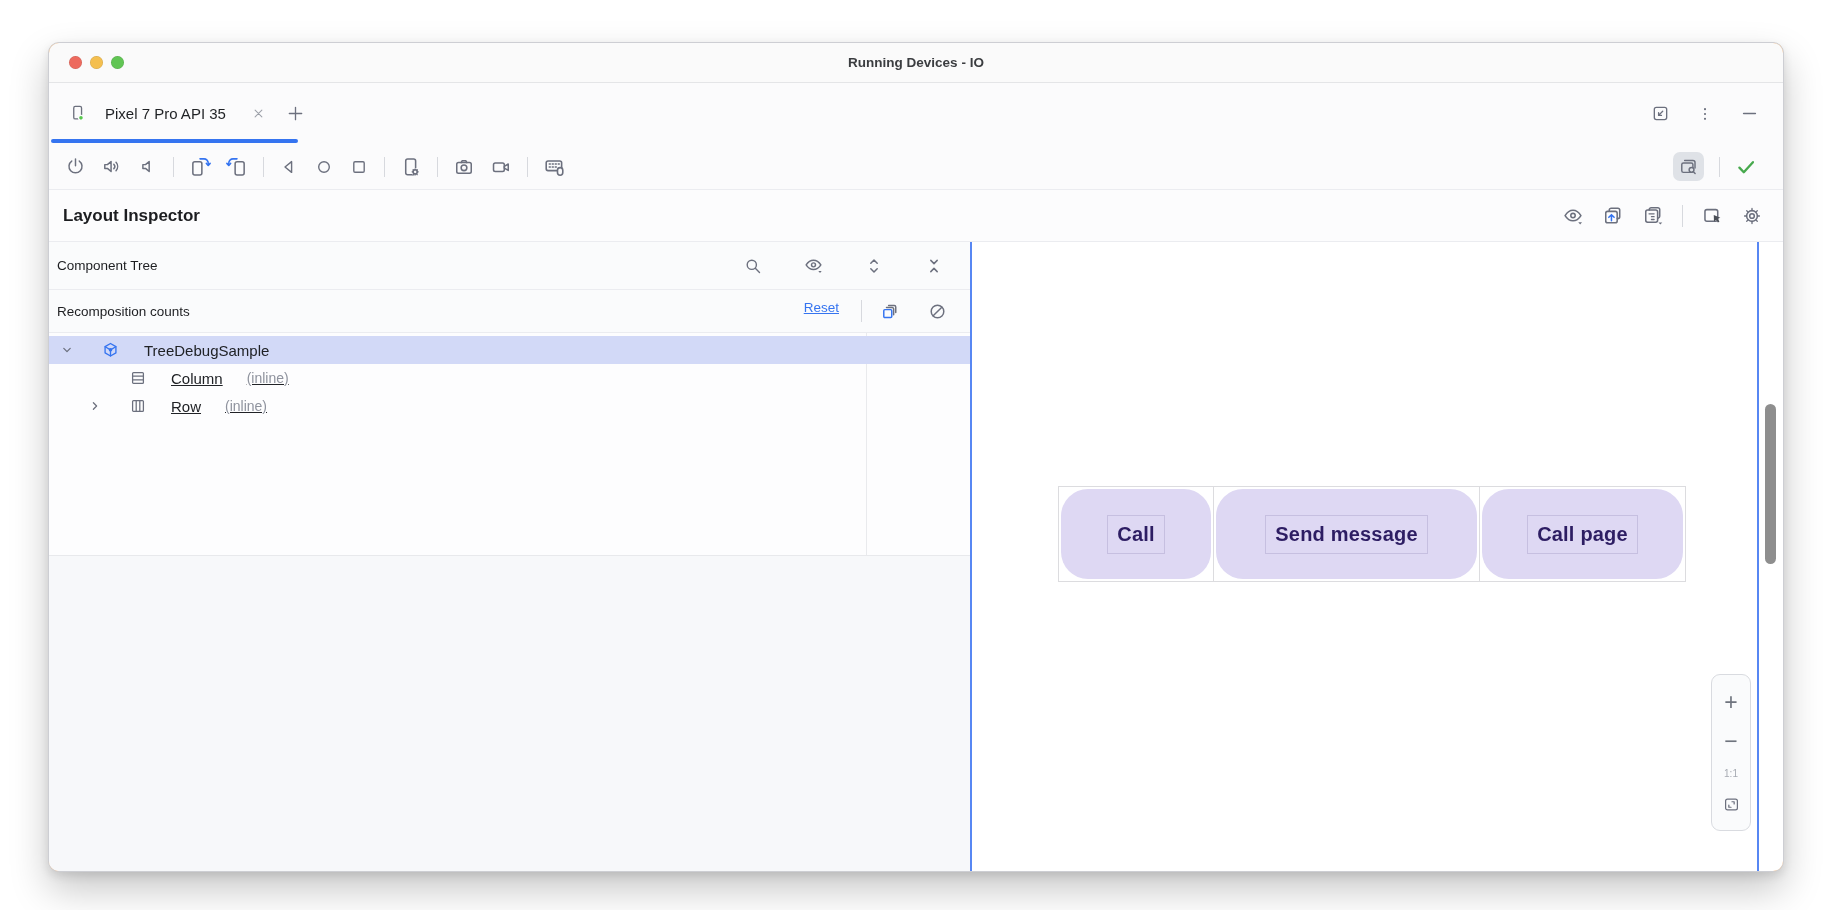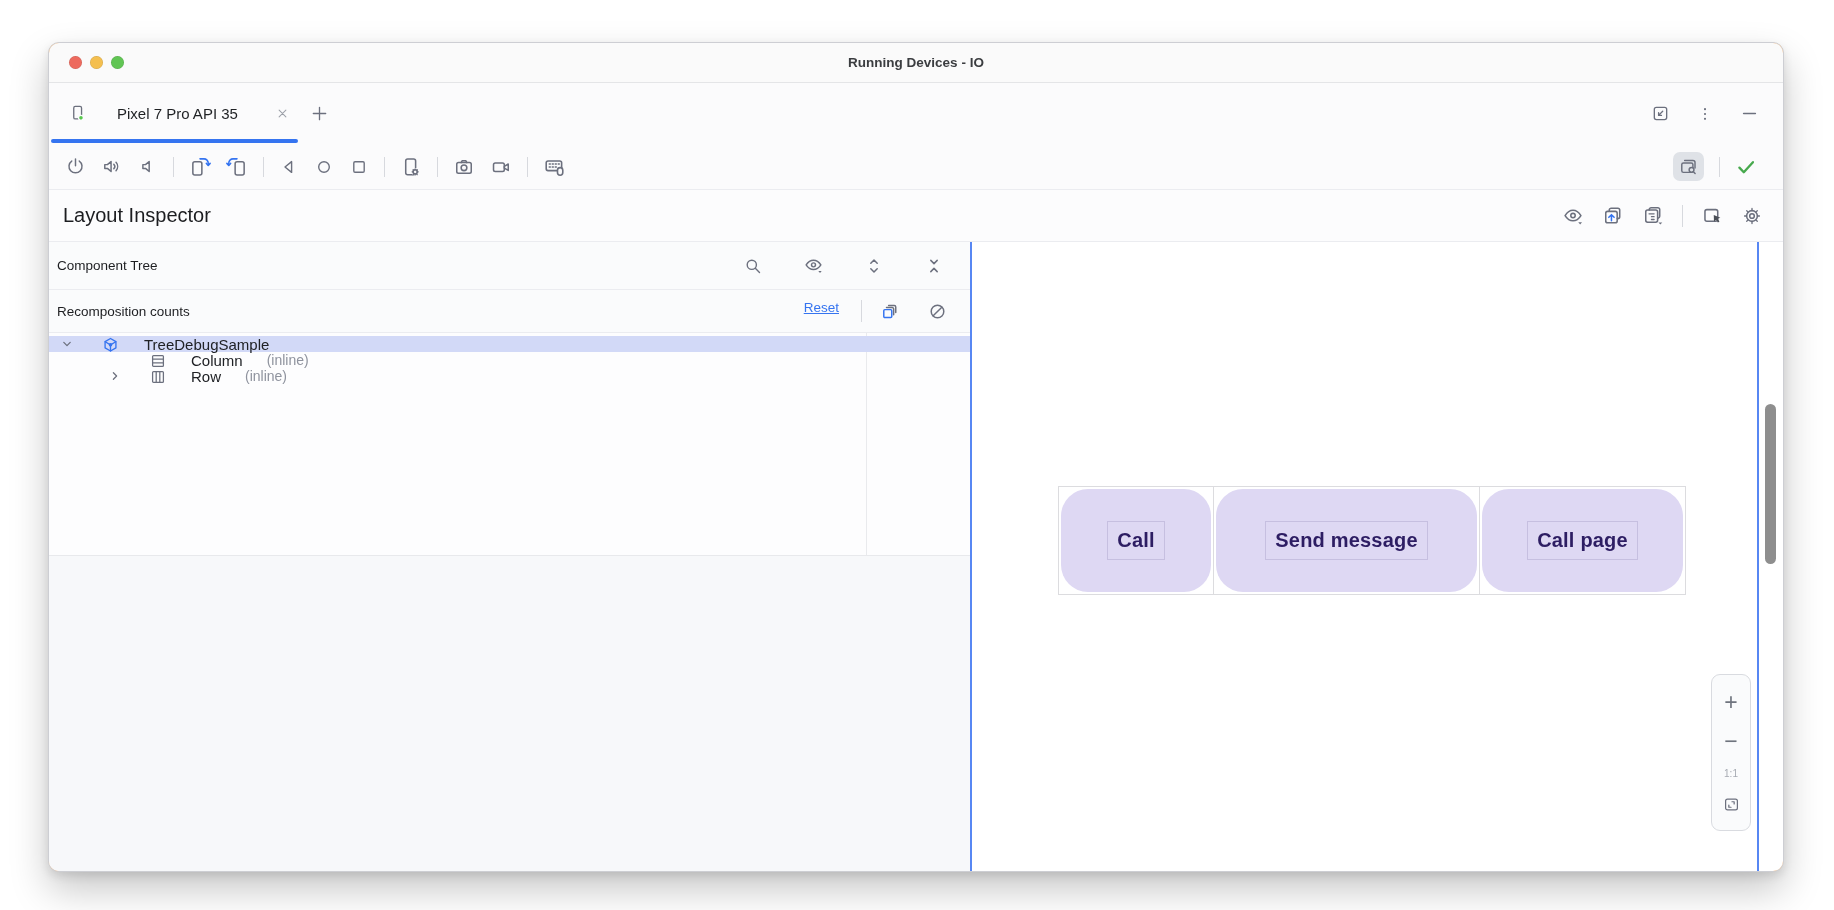--- a/index.html
+++ b/index.html
@@ -16,74 +16,74 @@
     display: flex; align-items: center; position: relative; }
   .traffic { display: flex; gap: 8px; padding-left: 20px; }
   .light { width: 13px; height: 13px; border-radius: 50%; box-shadow: inset 0 0 0 .5px rgba(0,0,0,.14); }
   .light.red { background: #ed6a5e; } .light.yellow { background: #f4bf4f; } .light.green { background: #61c554; }
   .win-title { position: absolute; left: 0; right: 0; text-align: center;
     font-size: 13.5px; font-weight: bold; color: #3b3d40; pointer-events: none; }
 
   
   .tabbar { flex: 0 0 61px; background: #fbfbfc; display: flex; align-items: center;
     padding: 0 24px 0 20px; position: relative; }
-  .tab { display: flex; align-items: center; gap: 27px; height: 100%; }
+  .tab { display: flex; align-items: center; gap: 15px; height: 100%; }
   .tab-label { font-size: 15px; color: #1f2124; margin-left: 2px; }
   .tab-underline { position: absolute; left: 2px; bottom: 1px; width: 247px; height: 4px;
     border-radius: 2px; background: #3574f0; }
   .tab-close { margin-left: 10px; display: flex; }
   .new-tab { margin-left: 20px; display: flex; }
   .tabbar-right { margin-left: auto; display: flex; align-items: center; gap: 26px; }
 
   
   .toolbar { flex: 0 0 46px; background: #fbfbfc; border-bottom: 1px solid #ebecf0;
     display: flex; align-items: center; gap: 15px; padding: 0 26px 0 16px; }
   .tsep { width: 1px; height: 20px; background: #d7d9de; flex: 0 0 auto; }
   .spacer { flex: 1 1 auto; }
   .tool-toggle { background: #dfe2e7; border-radius: 7px; padding: 4px 5px; display: flex; }
 
   
   .li-header { flex: 0 0 52px; background: #fcfcfd; border-bottom: 1px solid #ebecf0;
     display: flex; align-items: center; gap: 18px; padding: 0 20px 0 14px; }
-  .li-title { font-size: 20px; font-weight: normal; color: #1c1d20; margin-right: auto; }
+  .li-title { font-size: 17px; font-weight: bold; color: #1c1d20; margin-right: auto; }
 
   
   .content { flex: 1 1 auto; display: flex; min-height: 0; }
   .left-pane { width: 923px; flex: 0 0 923px; border-right: 2px solid #5787f3;
     display: flex; flex-direction: column; background: #fcfcfd; }
   .ct-header { flex: 0 0 48px; border-bottom: 1px solid #ebecf0; display: flex;
     align-items: center; gap: 40px; padding: 0 26px 0 8px; background: #fafbfc; }
   .ct-title { font-size: 13.5px; color: #1d1e21; margin-right: auto; }
   .recomp-row { flex: 0 0 43px; border-bottom: 1px solid #ebecf0; display: flex;
     align-items: center; padding: 0 22px 0 8px; background: #fafbfc; }
   .recomp-label { font-size: 13.5px; color: #1d1e21; }
   .recomp-right { margin-left: auto; display: flex; gap: 14px; }
   .reset-link { font-size: 13.5px; color: #3574f0; text-decoration: underline; cursor: pointer; margin-right: 2px; }
   .vsep { width: 1px; height: 22px; background: #d7d9de; }
   .recomp-right .vsep { margin: 0 4px 0 6px; }
 
   .tree { flex: 0 0 223px; background: #fdfdfe; border-bottom: 1px solid #e8e9ec;
     position: relative; padding-top: 3px; }
   .col-sep { position: absolute; left: 817px; top: 0; bottom: 0; width: 1px; background: #e9eaed; }
-  .tree-row { height: 16px; display: flex; gap: 24px;
+  .tree-row { height: 28px; display: flex; align-items: center; gap: 24px;
     font-size: 15px; color: #202226; position: relative; cursor: pointer; }
   .tree-row.selected { background: #d2d9f7; }
   .tree-row .slot { width: 20px; flex: 0 0 20px; display: flex; justify-content: center; }
   .tree-row.depth0 { padding-left: 8px; }
-  .tree-row.depth1 { padding-left: 56px; }
+  .tree-row.depth1 { padding-left: 36px; text-decoration: underline; }
   .node-label { font-weight: normal; }
   .node-suffix { color: #8f939e; font-size: 14px; }
   .left-filler { flex: 1 1 auto; background: #f7f8fa; }
 
   .right-pane { flex: 1 1 auto; position: relative; background: #ffffff;
     border-right: 2px solid #5787f3; min-width: 0; }
 
   
   .btn-group { position: absolute; left: 86px; top: 244px; display: flex; }
-  .btn-cell { border: 1px solid #dcdcdf; padding: 2px; height: 109px; }
+  .btn-cell { border: 1px solid #dcdcdf; padding: 2px; height: 96px; }
   .btn-cell + .btn-cell { margin-left: -1px; }
   .btn-cell.c1 { width: 156px; } .btn-cell.c2 { width: 267px; } .btn-cell.c3 { width: 207px; }
   .app-btn { width: 100%; height: 100%; background: #ded8f3; border-radius: 27px;
     display: flex; align-items: center; justify-content: center; cursor: pointer; }
   .btn-label { font-size: 20px; font-weight: 600; color: #2d1d63; letter-spacing: .2px;
     padding: 7px 9px; border: 1px solid rgba(135,125,175,.28); }
 
   
   .zoom-panel { position: absolute; right: 6px; bottom: 40px; width: 40px; height: 157px;
     background: #fafbfc; border: 1px solid #d9dbe0; border-radius: 9px;

